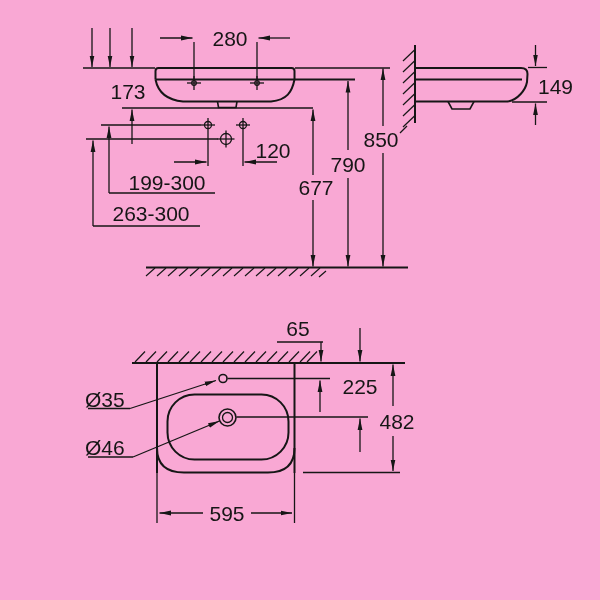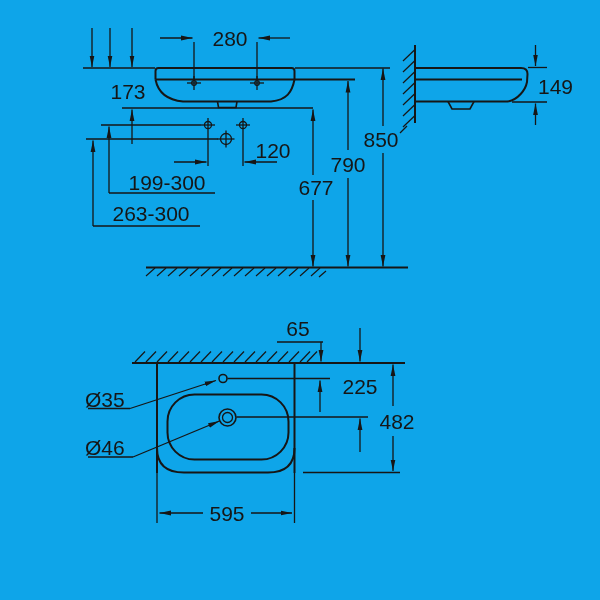--- a/index.html
+++ b/index.html
@@ -1,16 +1,16 @@
 <!DOCTYPE html>
 <html><head>
 <meta charset="utf-8">
 <style>
   html,body{margin:0;padding:0;background:#ffffff;}
-  .stage{position:relative;width:600px;height:600px;background:#0ea5e9;overflow:hidden;}
+  .stage{position:relative;width:600px;height:600px;background:#f9a8d4;overflow:hidden;}
   svg{position:absolute;left:0;top:0;}
   text{font-family:"Liberation Sans","DejaVu Sans",sans-serif;font-size:21px;fill:#161616;}
   .thick{stroke:#161616;stroke-width:2;fill:none;stroke-linecap:butt;}
   .mid{stroke:#161616;stroke-width:1.6;fill:none;}
   .dim{stroke:#161616;stroke-width:1.3;fill:none;}
   .hatch{stroke:#161616;stroke-width:1.2;fill:none;}
 </style>
 </head>
 <body>
 

